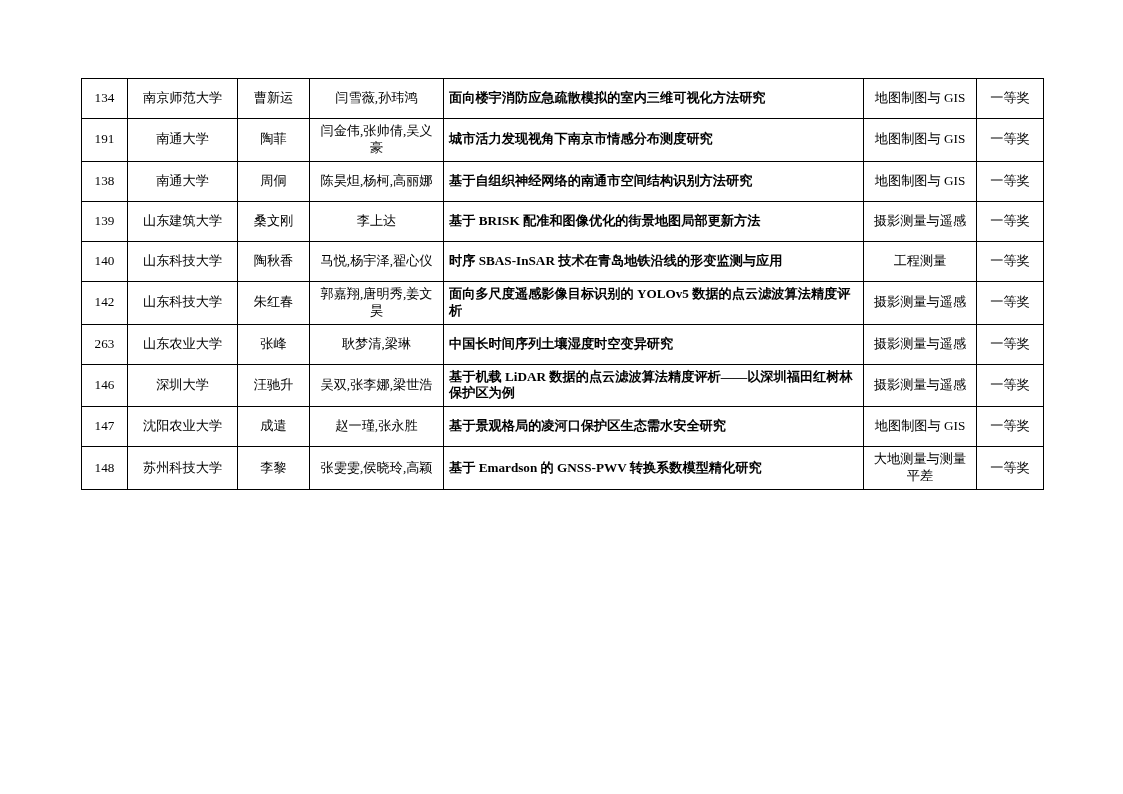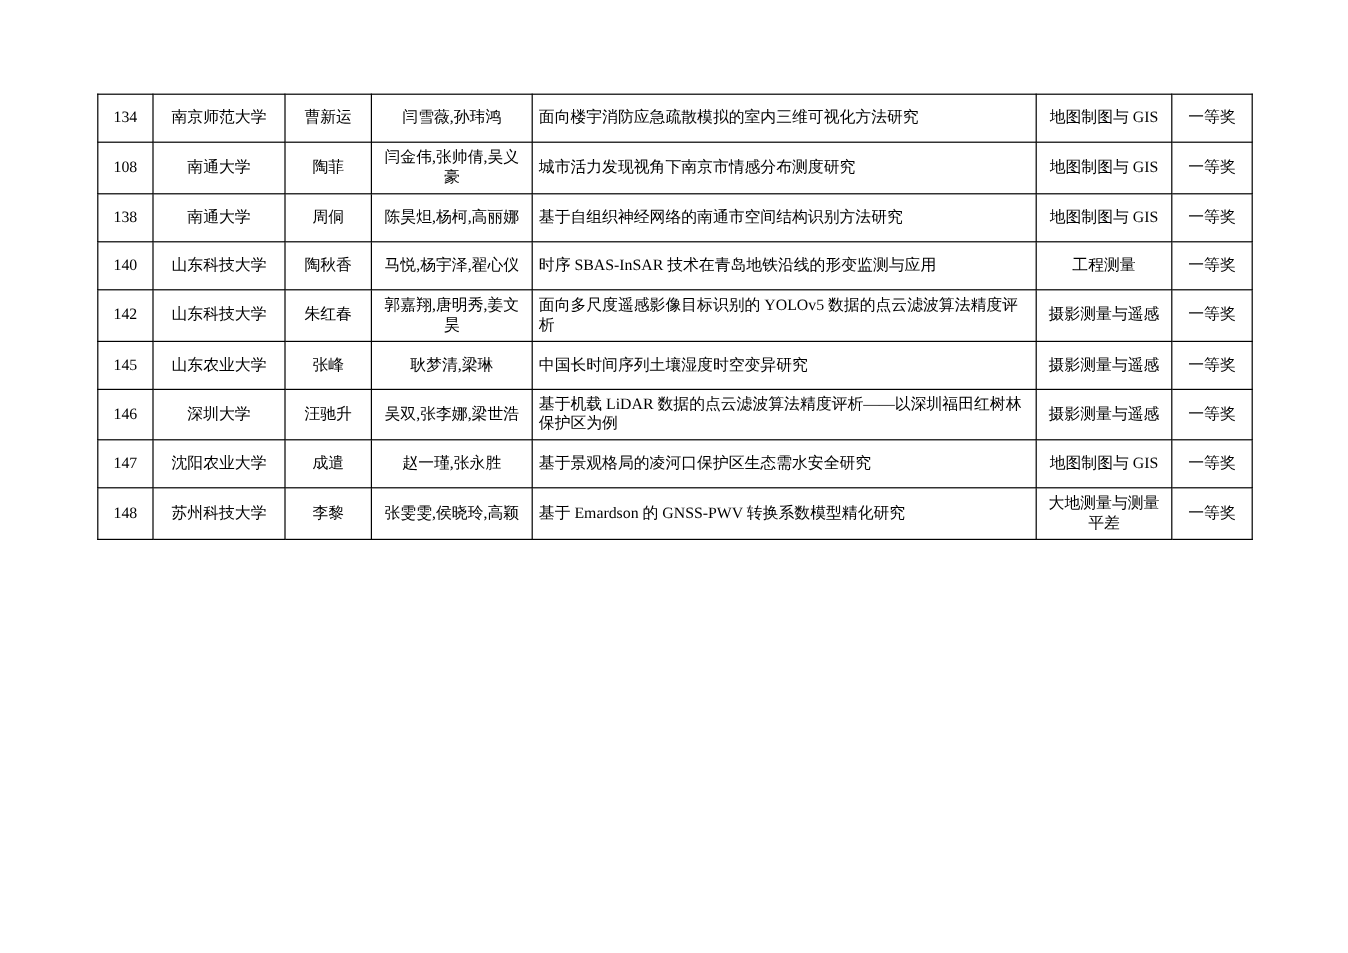--- a/index.html
+++ b/index.html
@@ -45,21 +45,21 @@
   }
   col.c-no      { width: 46px; }
   col.c-school  { width: 110px; }
   col.c-teacher { width: 72px; }
   col.c-students{ width: 134px; }
   col.c-title   { width: 420px; }
   col.c-cat     { width: 113px; }
   col.c-award   { width: 67px; }
 
   .cell-center { text-align: center; }
-  .cell-left   { text-align: left; }
+  .cell-left   { text-align: left; font-weight: bold; }
   .row-h { height: 40px; }
 </style>
 </head>
 <body>
 
 <div class="page">
   <div class="table-wrap">
     <table class="award-table">
       <colgroup>
         <col class="c-no">
@@ -74,35 +74,44 @@
           <tr class="row-h">
             <td class="cell-center">134</td>
             <td class="cell-center">南京师范大学</td>
             <td class="cell-center">曹新运</td>
             <td class="cell-center">闫雪薇,孙玮鸿</td>
             <td class="cell-left">面向楼宇消防应急疏散模拟的室内三维可视化方法研究</td>
             <td class="cell-center">地图制图与 GIS</td>
             <td class="cell-center">一等奖</td>
           </tr>
           <tr class="row-h">
-            <td class="cell-center">108</td>
+            <td class="cell-center">191</td>
             <td class="cell-center">南通大学</td>
             <td class="cell-center">陶菲</td>
             <td class="cell-center">闫金伟,张帅倩,吴义豪</td>
             <td class="cell-left">城市活力发现视角下南京市情感分布测度研究</td>
             <td class="cell-center">地图制图与 GIS</td>
             <td class="cell-center">一等奖</td>
           </tr>
           <tr class="row-h">
             <td class="cell-center">138</td>
             <td class="cell-center">南通大学</td>
             <td class="cell-center">周侗</td>
             <td class="cell-center">陈昊炟,杨柯,高丽娜</td>
             <td class="cell-left">基于自组织神经网络的南通市空间结构识别方法研究</td>
             <td class="cell-center">地图制图与 GIS</td>
+            <td class="cell-center">一等奖</td>
+          </tr>
+          <tr class="row-h">
+            <td class="cell-center">139</td>
+            <td class="cell-center">山东建筑大学</td>
+            <td class="cell-center">桑文刚</td>
+            <td class="cell-center">李上达</td>
+            <td class="cell-left">基于 BRISK 配准和图像优化的街景地图局部更新方法</td>
+            <td class="cell-center">摄影测量与遥感</td>
             <td class="cell-center">一等奖</td>
           </tr>
           <tr class="row-h">
             <td class="cell-center">140</td>
             <td class="cell-center">山东科技大学</td>
             <td class="cell-center">陶秋香</td>
             <td class="cell-center">马悦,杨宇泽,翟心仪</td>
             <td class="cell-left">时序 SBAS-InSAR 技术在青岛地铁沿线的形变监测与应用</td>
             <td class="cell-center">工程测量</td>
             <td class="cell-center">一等奖</td>
@@ -110,21 +119,21 @@
           <tr class="row-h">
             <td class="cell-center">142</td>
             <td class="cell-center">山东科技大学</td>
             <td class="cell-center">朱红春</td>
             <td class="cell-center">郭嘉翔,唐明秀,姜文昊</td>
             <td class="cell-left">面向多尺度遥感影像目标识别的 YOLOv5 数据的点云滤波算法精度评析</td>
             <td class="cell-center">摄影测量与遥感</td>
             <td class="cell-center">一等奖</td>
           </tr>
           <tr class="row-h">
-            <td class="cell-center">145</td>
+            <td class="cell-center">263</td>
             <td class="cell-center">山东农业大学</td>
             <td class="cell-center">张峰</td>
             <td class="cell-center">耿梦清,梁琳</td>
             <td class="cell-left">中国长时间序列土壤湿度时空变异研究</td>
             <td class="cell-center">摄影测量与遥感</td>
             <td class="cell-center">一等奖</td>
           </tr>
           <tr class="row-h">
             <td class="cell-center">146</td>
             <td class="cell-center">深圳大学</td>

